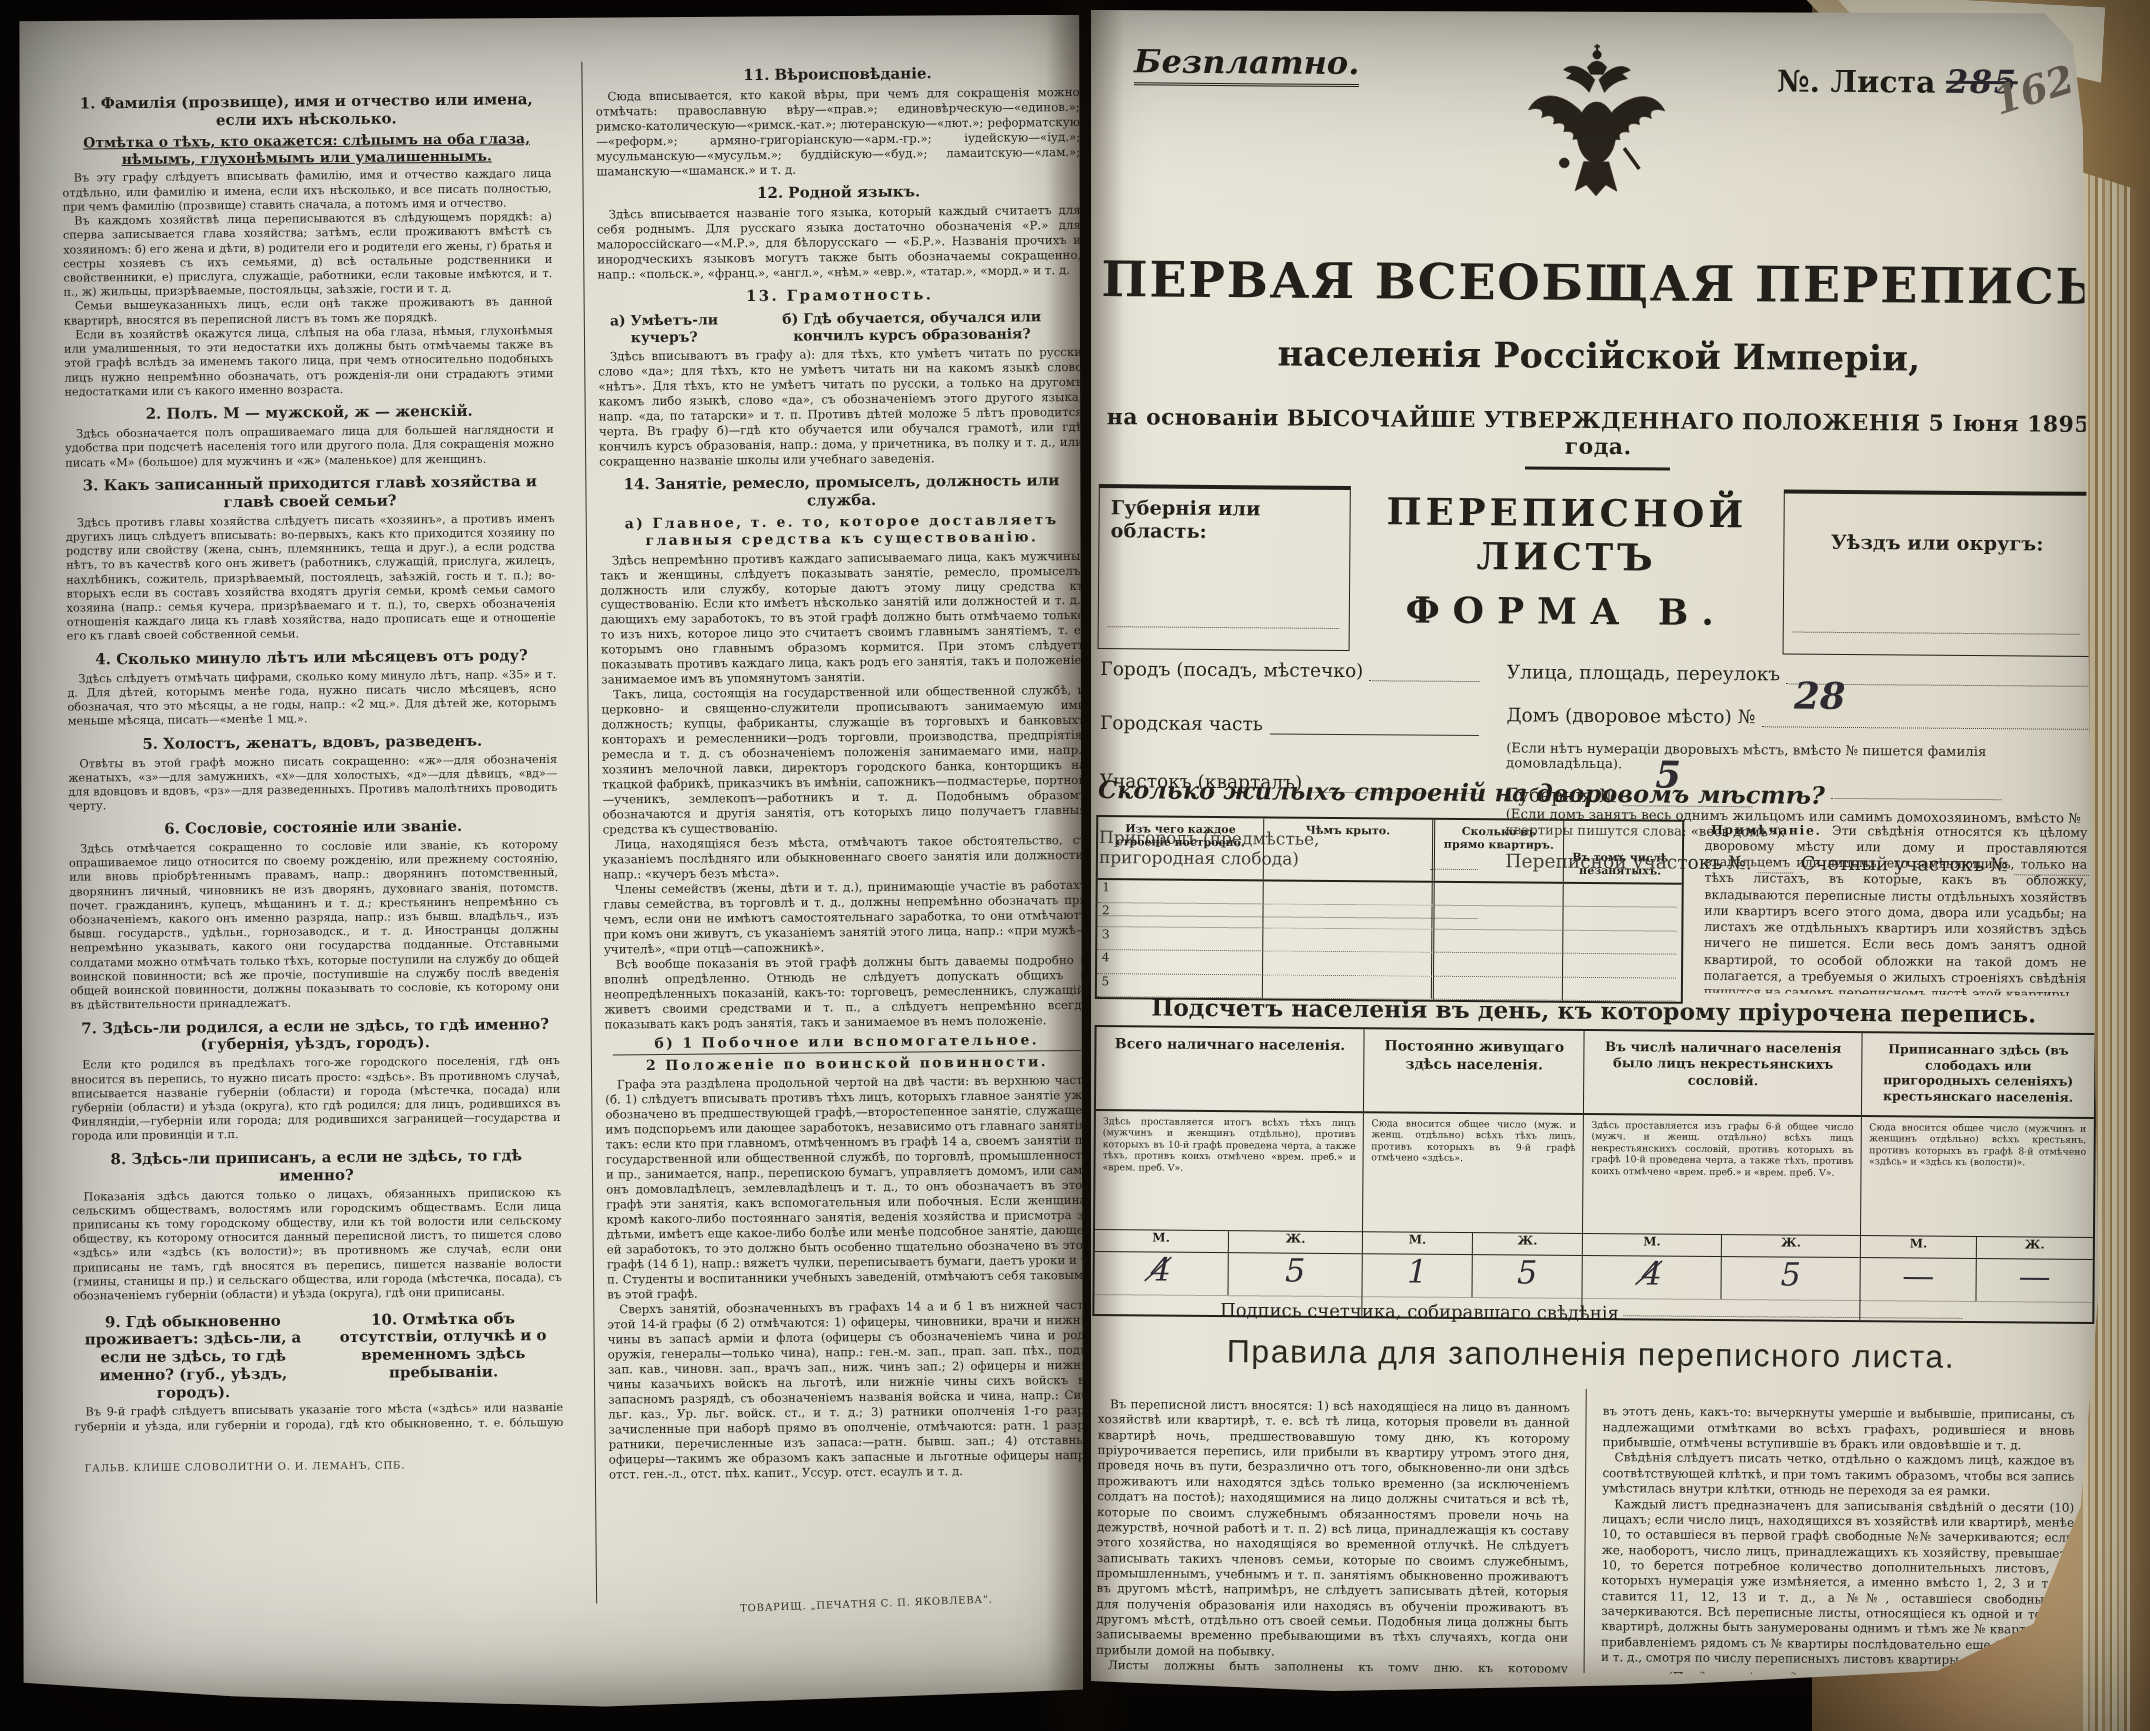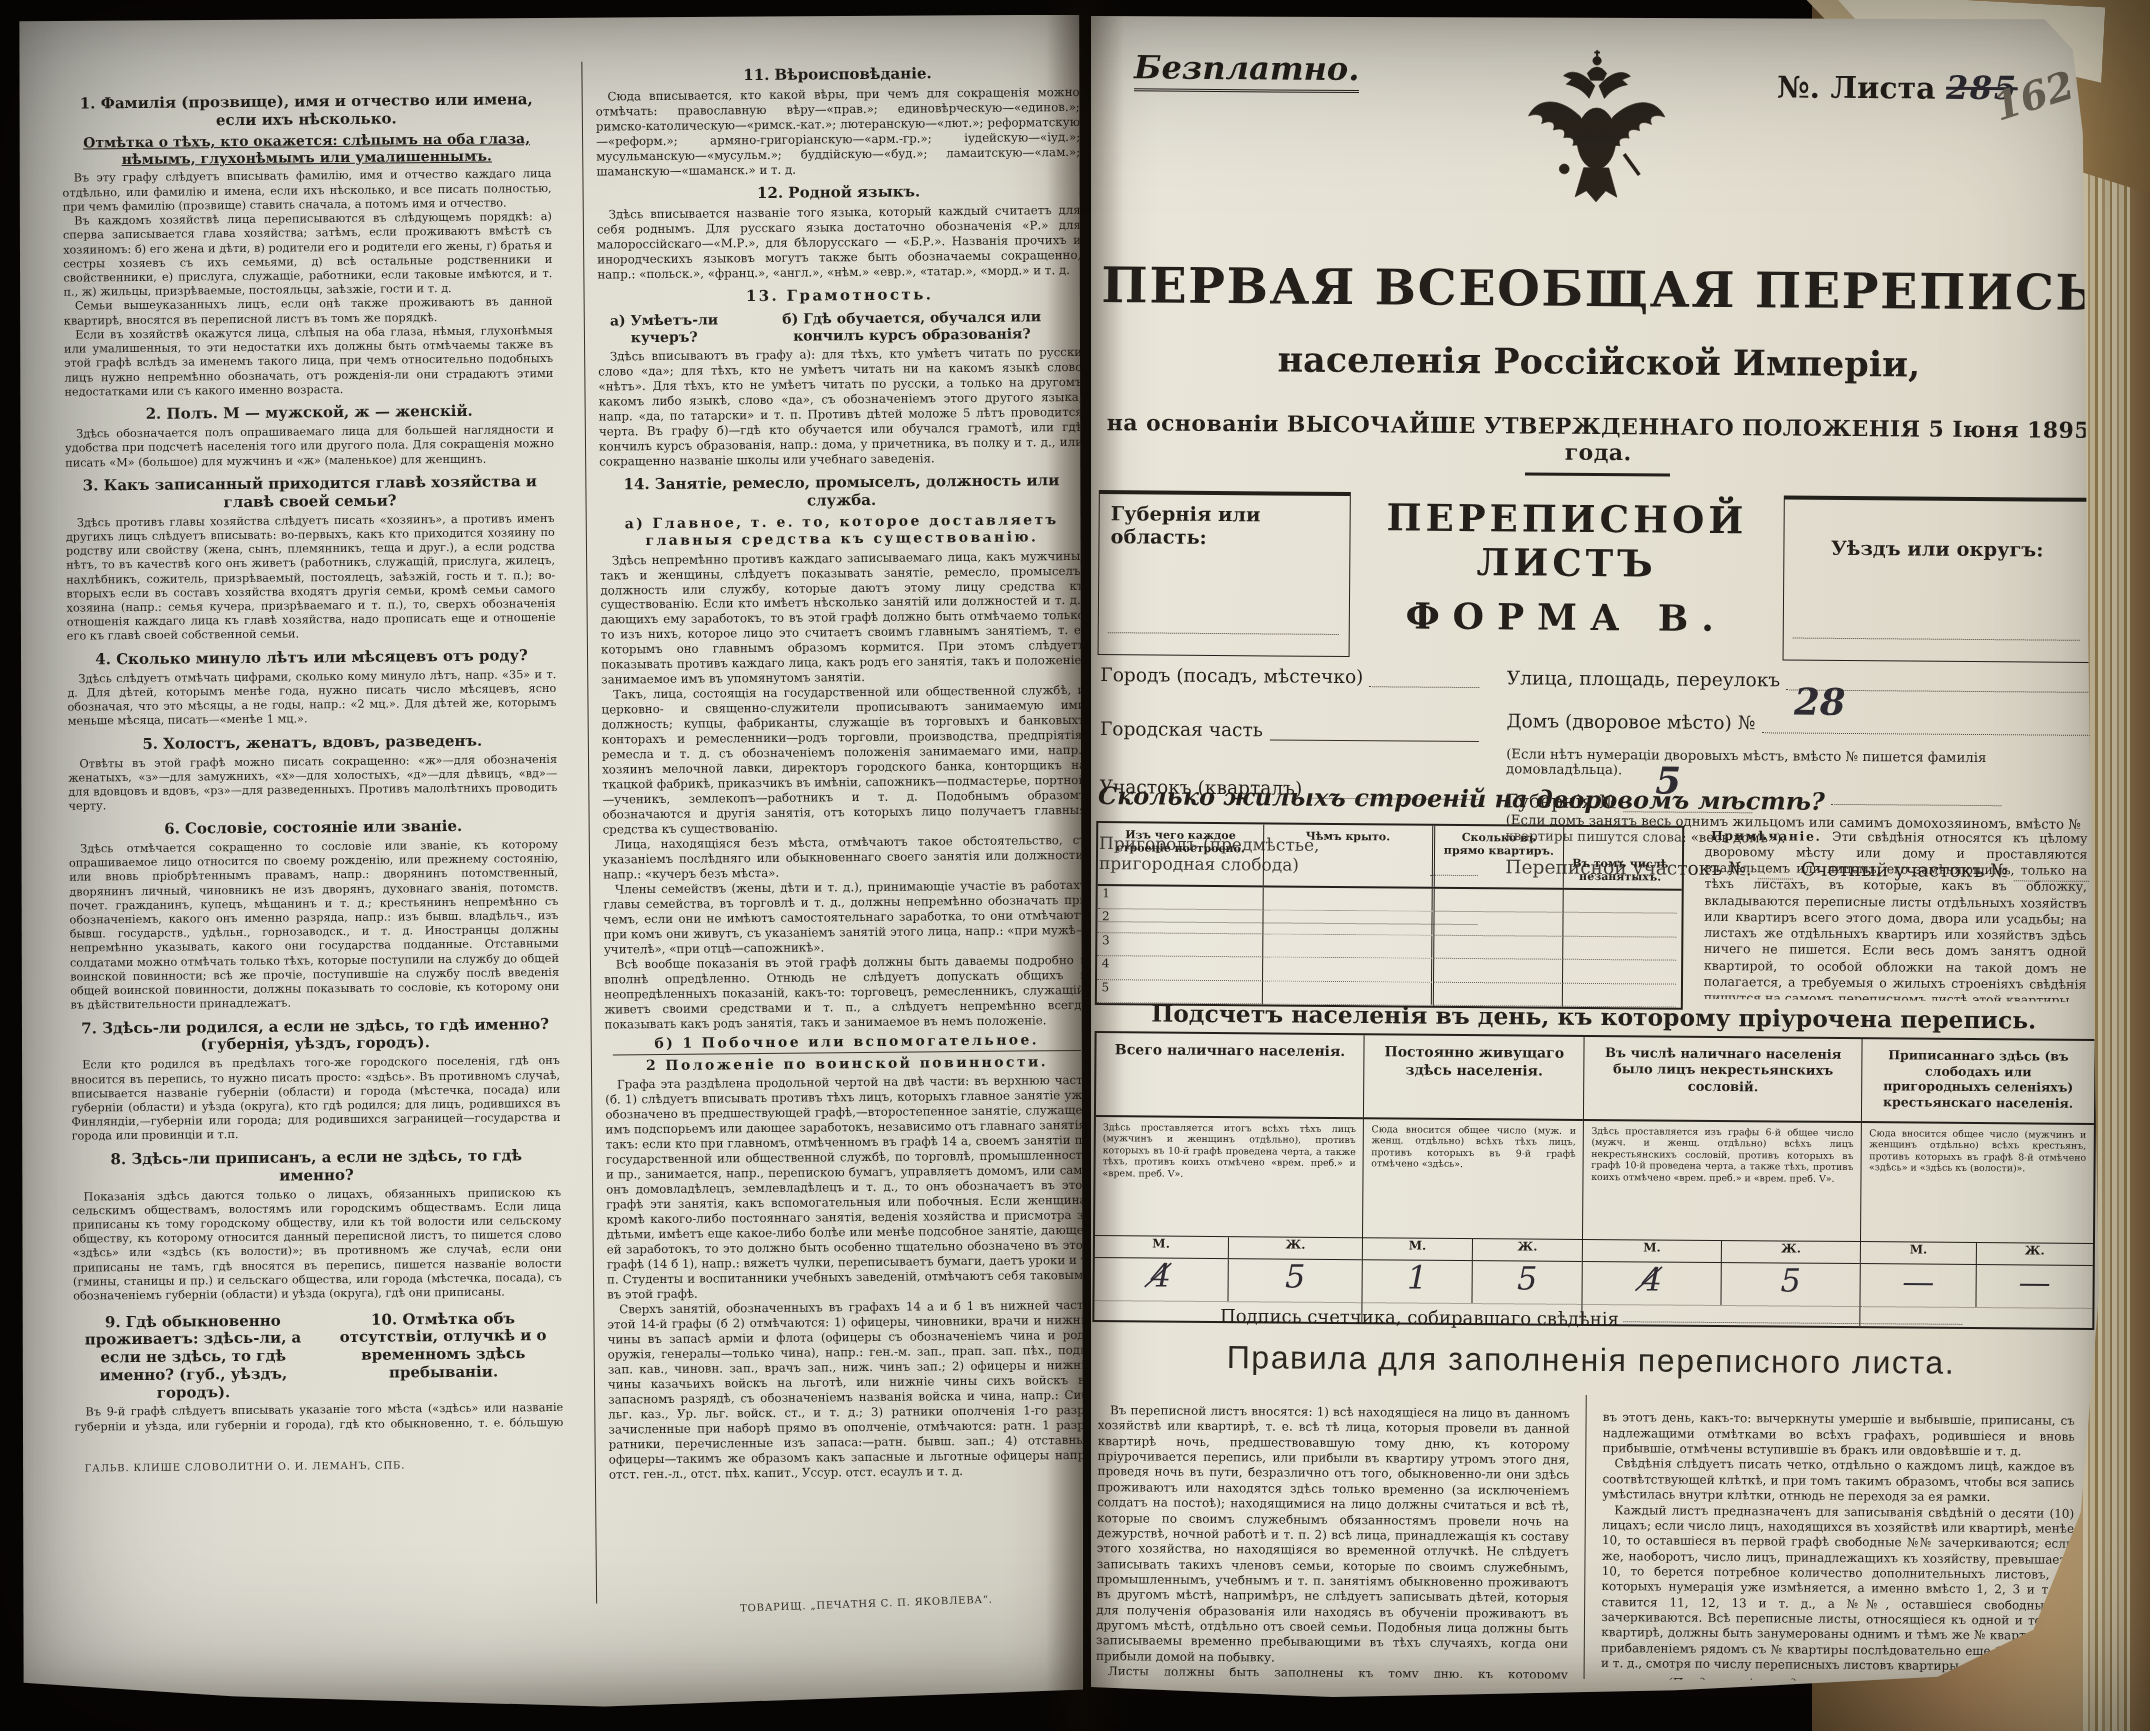--- a/index.html
+++ b/index.html
@@ -17,21 +17,21 @@
          clip-path:polygon(0 0,100% 0,100% 78%,12% 34%);transform:rotate(3deg);}
   .gutter{position:absolute;left:1046px;top:0;width:78px;height:1732px;z-index:5;pointer-events:none;
          background:linear-gradient(90deg,rgba(20,14,8,0) 0%,rgba(25,18,10,.42) 45%,rgba(25,18,10,.28) 60%,rgba(20,14,8,0) 100%);}
   .vignette{position:absolute;inset:0;z-index:9;pointer-events:none;box-shadow:inset 0 0 178px rgba(0,0,0,.6);}
   
   .left-page{position:absolute;left:19.4px;top:14.5px;width:1064px;height:1692px;z-index:2;
          background:linear-gradient(100deg,#c9c8bf,#dbd9cf 25%,#e4e1d6 55%,#d6d3c7 90%);
          clip-path:polygon(0 .4%,99.6% 0,100% 99%,55% 100%,20% 99.4%,.4% 98.6%);
          box-shadow:inset -32px 0 48px rgba(60,45,25,.18), inset 0 -24px 40px rgba(60,45,25,.15);}
   .lp-inner{position:absolute;inset:0;transform:rotate(-.55deg);}
-  .right-page{position:absolute;left:1091px;top:16px;width:1008px;height:1681px;z-index:3;
+  .right-page{position:absolute;left:1091px;top:10px;width:1008px;height:1681px;z-index:3;
          background:linear-gradient(95deg,#e9e6da,#e4e0d2 50%,#ddd8c8 85%);
          clip-path:polygon(0 0,94.6% .2%,97.4% 2%,98.4% 7%,98.8% 32%,99.4% 56%,100% 76%,98.2% 89%,93.5% 96%,84% 98.8%,58% 99.6%,24% 100%,0 99.4%);
          box-shadow:inset 24px 0 48px rgba(60,45,25,.12), inset 0 -21px 37px rgba(70,55,30,.18);}
   .rp-inner{position:absolute;inset:0;transform:rotate(.45deg);}
   
   .lp-col{position:absolute;text-align:justify;}
   .lp-col1{left:50px;top:69px;width:489px;height:1347px;font-size:11.3px;line-height:1.26;overflow:hidden;}
   .lp-col2{left:570px;top:47px;width:484px;height:1542px;font-size:11.8px;line-height:1.27;overflow:hidden;
            border-left:1.6px solid #37312a;padding-left:13px;}
   .sec-h{font-size:15px;font-weight:bold;line-height:1.18;text-align:center;margin:7.3px 4.8px 3.2px;}

